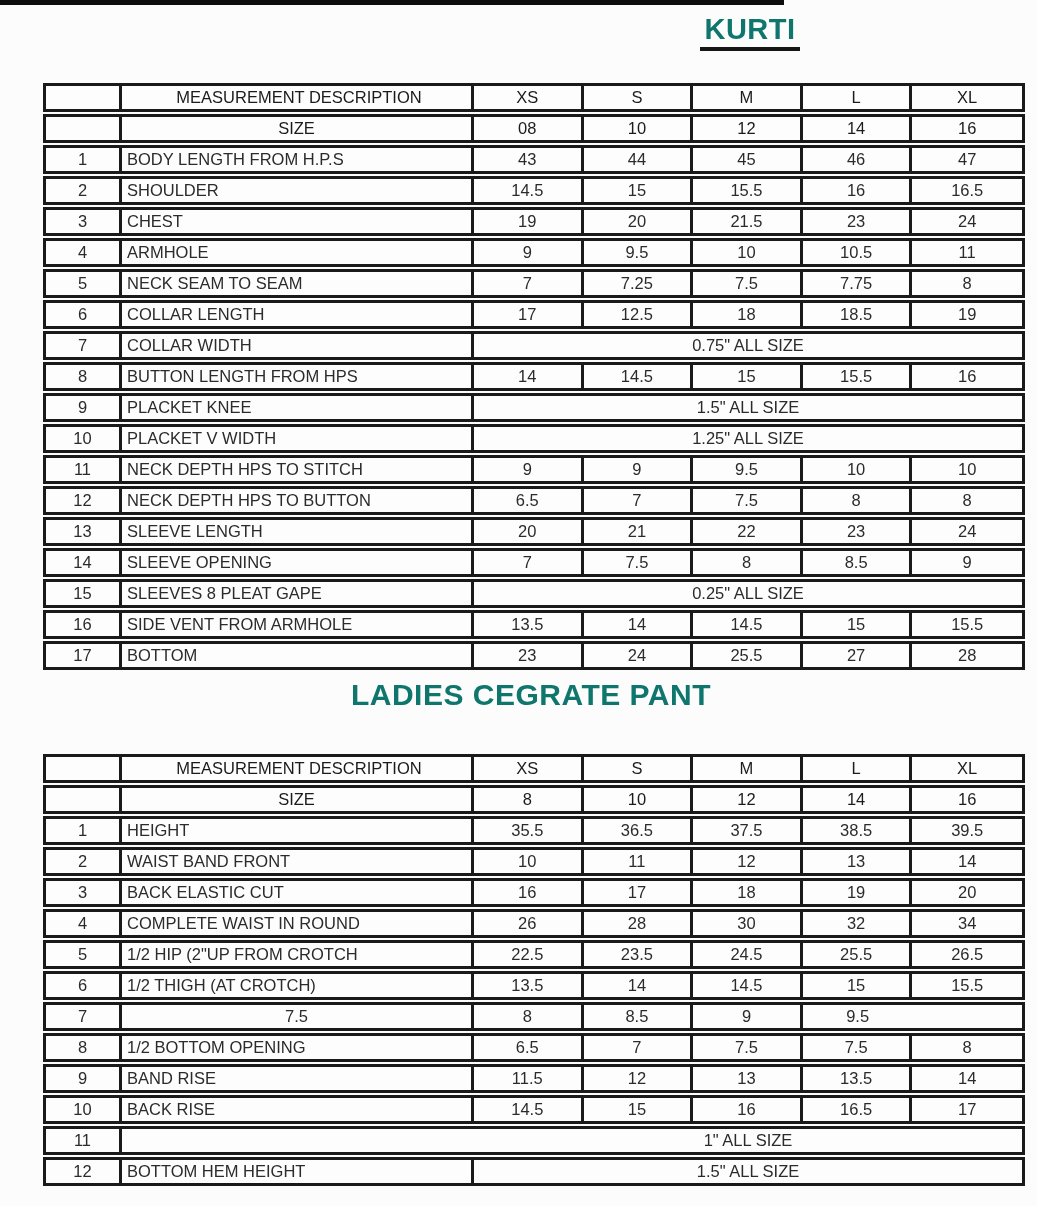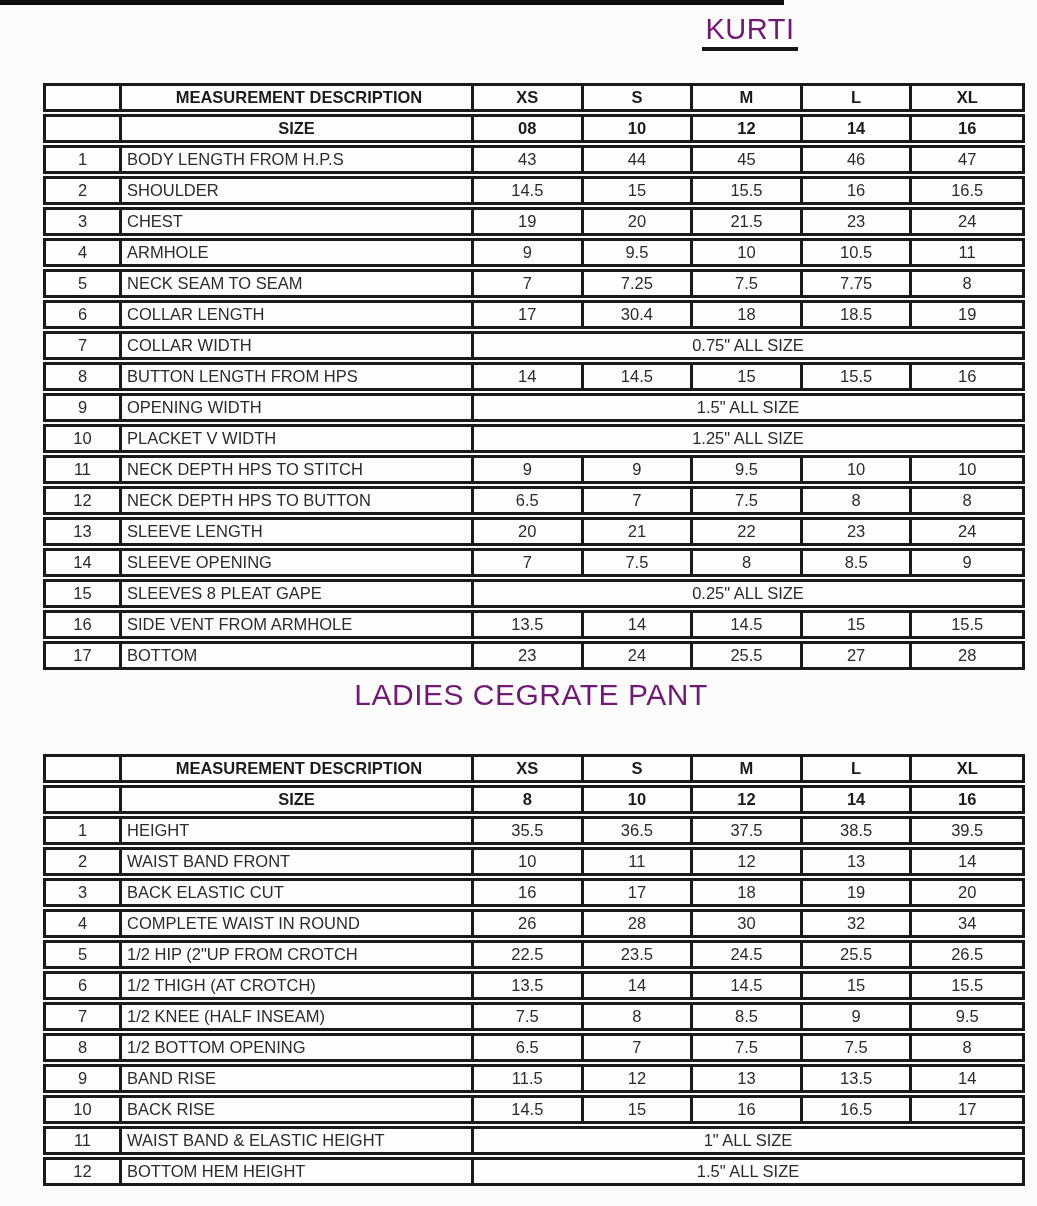--- a/index.html
+++ b/index.html
@@ -16,22 +16,22 @@
 
   .scan-bar {
     position: absolute;
     left: 0; top: 0;
     width: 784px; height: 5px;
     background: #0d0d0d;
   }
 
   .title {
     position: absolute;
-    font-weight: normal;
-    color: #701a75;
+    font-weight: bold;
+    color: #0f766e;
     text-align: center;
     letter-spacing: 0.5px;
     white-space: nowrap;
   }
   .title-kurti {
     top: 13px; left: 650px; width: 200px;
     font-size: 29px;
   }
   .title-kurti .u {
     border-bottom: 4px solid #161616;
@@ -71,21 +71,21 @@
     overflow: hidden;
     white-space: nowrap;
   }
   .cell:last-child { border-right: none; }
 
   .cell.desc {
     justify-content: flex-start;
     padding-left: 5px;
   }
   .cell.head {
-    font-weight: bold;
+    font-weight: normal;
     color: #1b1b1b;
     font-size: 16.5px;
   }
   .cell.merged {
     grid-column: 3 / 8;
   }
 </style>
 </head>
 <body>
 
@@ -158,42 +158,42 @@
         <div class="cell ">7</div>
         <div class="cell ">7.25</div>
         <div class="cell ">7.5</div>
         <div class="cell ">7.75</div>
         <div class="cell ">8</div>
       </div>
       <div class="mrow">
         <div class="cell ">6</div>
         <div class="cell desc">COLLAR LENGTH</div>
         <div class="cell ">17</div>
-        <div class="cell ">30.4</div>
+        <div class="cell ">12.5</div>
         <div class="cell ">18</div>
         <div class="cell ">18.5</div>
         <div class="cell ">19</div>
       </div>
       <div class="mrow">
         <div class="cell ">7</div>
         <div class="cell desc">COLLAR WIDTH</div>
         <div class="cell merged">0.75" ALL SIZE</div>
       </div>
       <div class="mrow">
         <div class="cell ">8</div>
         <div class="cell desc">BUTTON LENGTH FROM HPS</div>
         <div class="cell ">14</div>
         <div class="cell ">14.5</div>
         <div class="cell ">15</div>
         <div class="cell ">15.5</div>
         <div class="cell ">16</div>
       </div>
       <div class="mrow">
         <div class="cell ">9</div>
-        <div class="cell desc">OPENING WIDTH</div>
+        <div class="cell desc">PLACKET KNEE</div>
         <div class="cell merged">1.5" ALL SIZE</div>
       </div>
       <div class="mrow">
         <div class="cell ">10</div>
         <div class="cell desc">PLACKET V WIDTH</div>
         <div class="cell merged">1.25" ALL SIZE</div>
       </div>
       <div class="mrow">
         <div class="cell ">11</div>
         <div class="cell desc">NECK DEPTH HPS TO STITCH</div>
@@ -325,21 +325,20 @@
         <div class="cell ">6</div>
         <div class="cell desc">1/2 THIGH (AT CROTCH)</div>
         <div class="cell ">13.5</div>
         <div class="cell ">14</div>
         <div class="cell ">14.5</div>
         <div class="cell ">15</div>
         <div class="cell ">15.5</div>
       </div>
       <div class="mrow">
         <div class="cell ">7</div>
-        <div class="cell desc">1/2 KNEE (HALF INSEAM)</div>
         <div class="cell ">7.5</div>
         <div class="cell ">8</div>
         <div class="cell ">8.5</div>
         <div class="cell ">9</div>
         <div class="cell ">9.5</div>
       </div>
       <div class="mrow">
         <div class="cell ">8</div>
         <div class="cell desc">1/2 BOTTOM OPENING</div>
         <div class="cell ">6.5</div>
@@ -361,21 +360,20 @@
         <div class="cell ">10</div>
         <div class="cell desc">BACK RISE</div>
         <div class="cell ">14.5</div>
         <div class="cell ">15</div>
         <div class="cell ">16</div>
         <div class="cell ">16.5</div>
         <div class="cell ">17</div>
       </div>
       <div class="mrow">
         <div class="cell ">11</div>
-        <div class="cell desc">WAIST BAND &amp; ELASTIC HEIGHT</div>
         <div class="cell merged">1" ALL SIZE</div>
       </div>
       <div class="mrow">
         <div class="cell ">12</div>
         <div class="cell desc">BOTTOM HEM HEIGHT</div>
         <div class="cell merged">1.5" ALL SIZE</div>
       </div>
     </div>
 
 </div>

